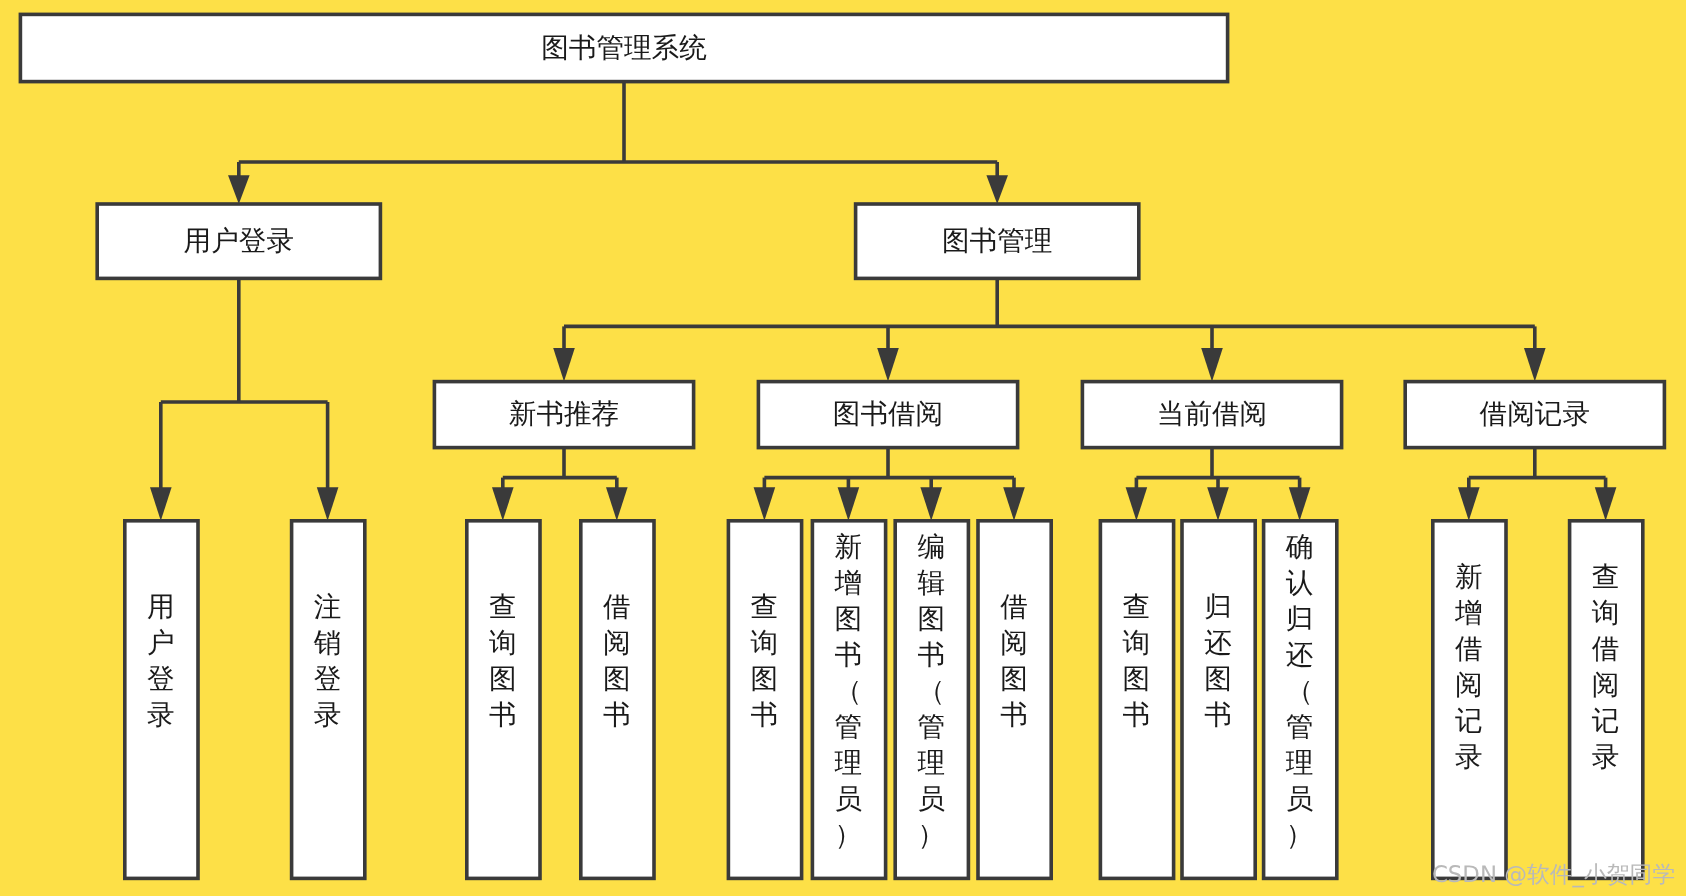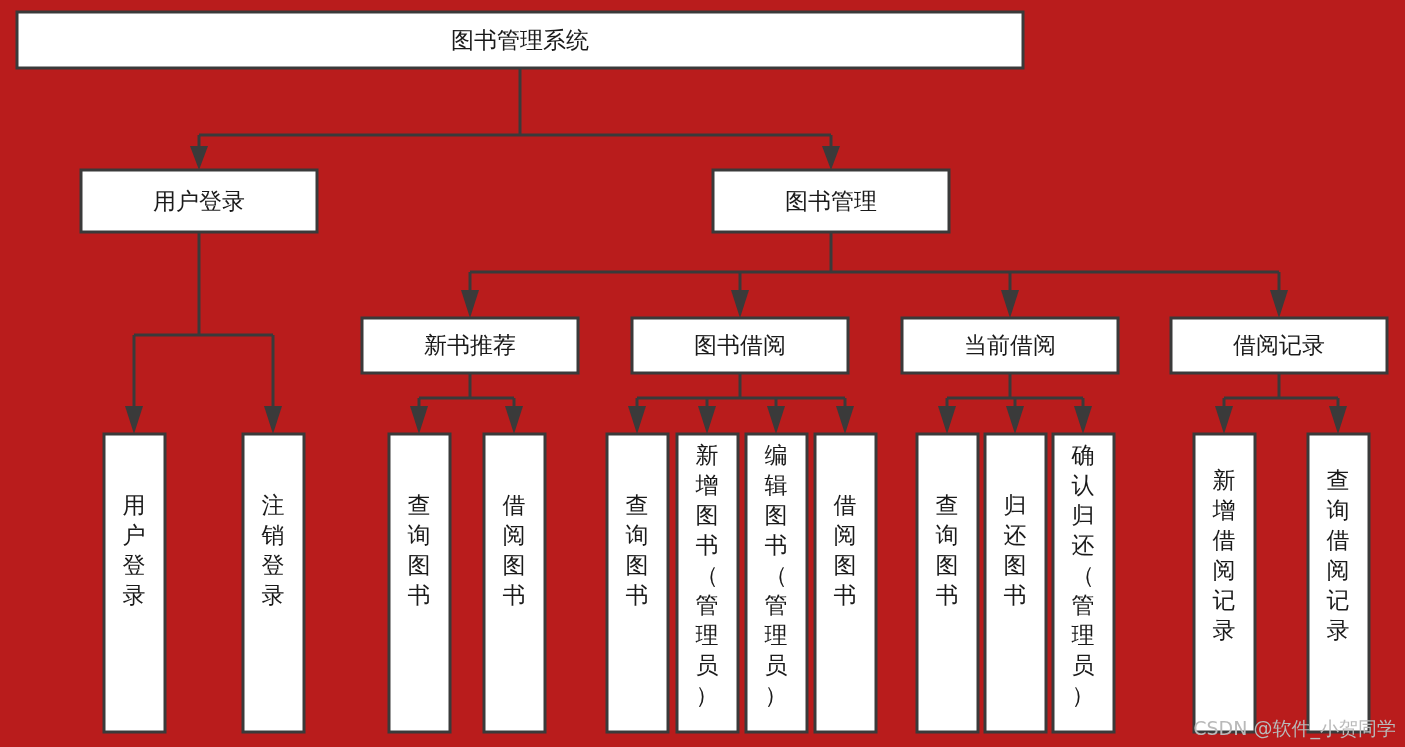--- a/index.html
+++ b/index.html
@@ -8,21 +8,21 @@
     padding: 0;
     background: #ffffff;
   }
   body {
     font-family: "DejaVu Sans", "Liberation Sans", sans-serif;
   }
   #diagram-root {
     position: relative;
     width: 1405px;
     height: 747px;
-    background: #b91c1c;
+    background: #fde047;
     overflow: hidden;
   }
   svg.diagram-canvas {
     position: absolute;
     left: 0;
     top: 0;
     width: 1405px;
     height: 747px;
     display: block;
   }

